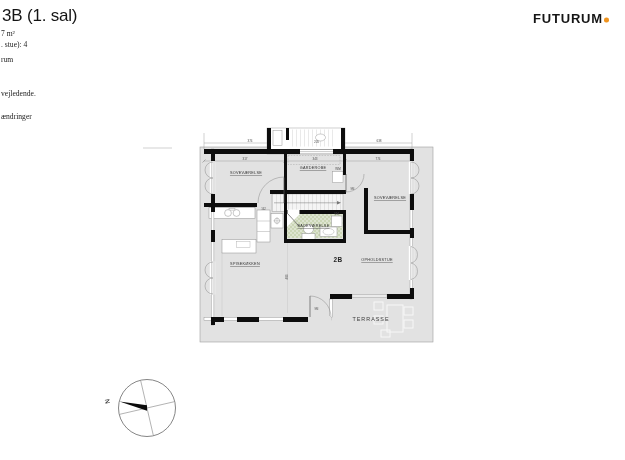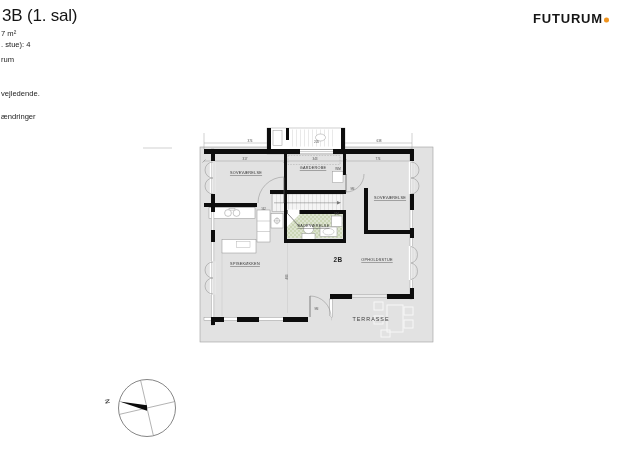--- a/index.html
+++ b/index.html
@@ -2,21 +2,21 @@
 <html><head>
 <meta charset="utf-8">
 <style>
   html,body{margin:0;padding:0;}
   body{
     width:625px;height:460px;position:relative;background:#ffffff;overflow:hidden;
     font-family:"Liberation Sans", sans-serif;
   }
   .hdr{position:absolute;left:2px;top:6px;color:#141414;}
   .hdr h1{margin:0;font-size:17px;font-weight:500;letter-spacing:-0.2px;white-space:nowrap;}
-  .meta{position:absolute;left:1px;font-size:7.6px;color:#222;white-space:nowrap;line-height:1;}
+  .meta{position:absolute;left:1px;font-size:7.6px;color:#222;white-space:nowrap;line-height:1;font-family:Liberation Serif, serif;}
   .m1{top:30px}.m2{top:41px}.m3{top:56px}.m4{top:90px}.m5{top:113px}
   .logo{position:absolute;right:16px;top:11px;font-size:13px;font-weight:700;
         letter-spacing:0.8px;color:#151515;white-space:nowrap;}
   .logo .dot{display:inline-block;width:4.6px;height:4.6px;border-radius:50% 50% 50% 45%;
         background:#f0941f;margin-left:1.5px;transform:translateY(-0.5px);}
   svg{position:absolute;left:0;top:0;}
   svg text{font-family:"Liberation Sans", sans-serif;}
   .rl{font-size:3.8px;fill:#333;text-decoration:underline;letter-spacing:.25px;}
   .dim{font-size:3.1px;fill:#555;}
   .tiny{font-size:2.8px;fill:#555;}

